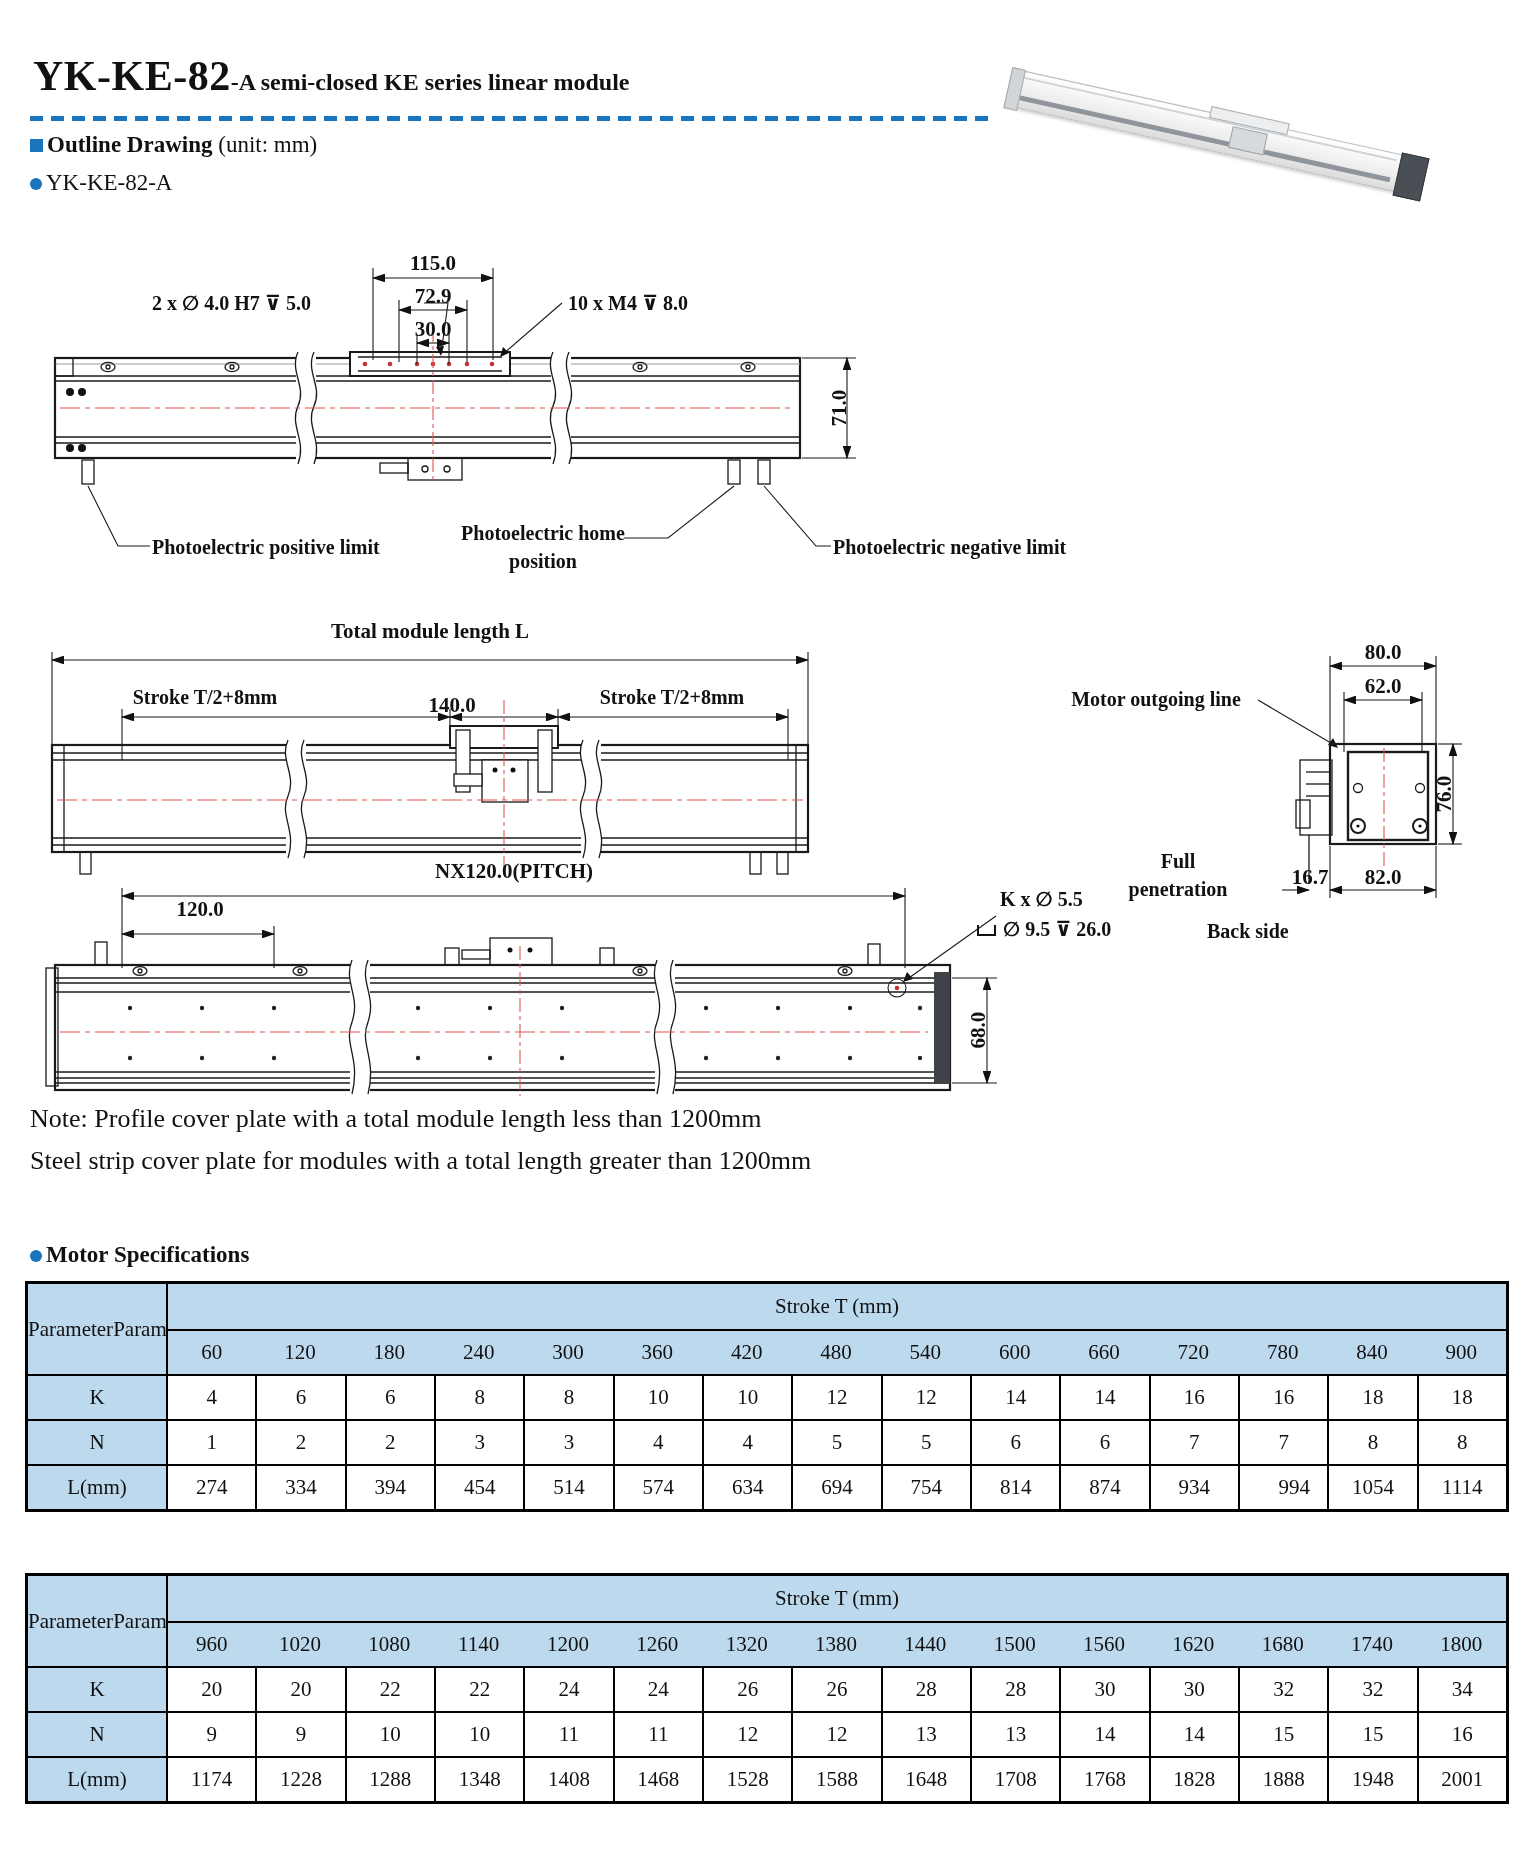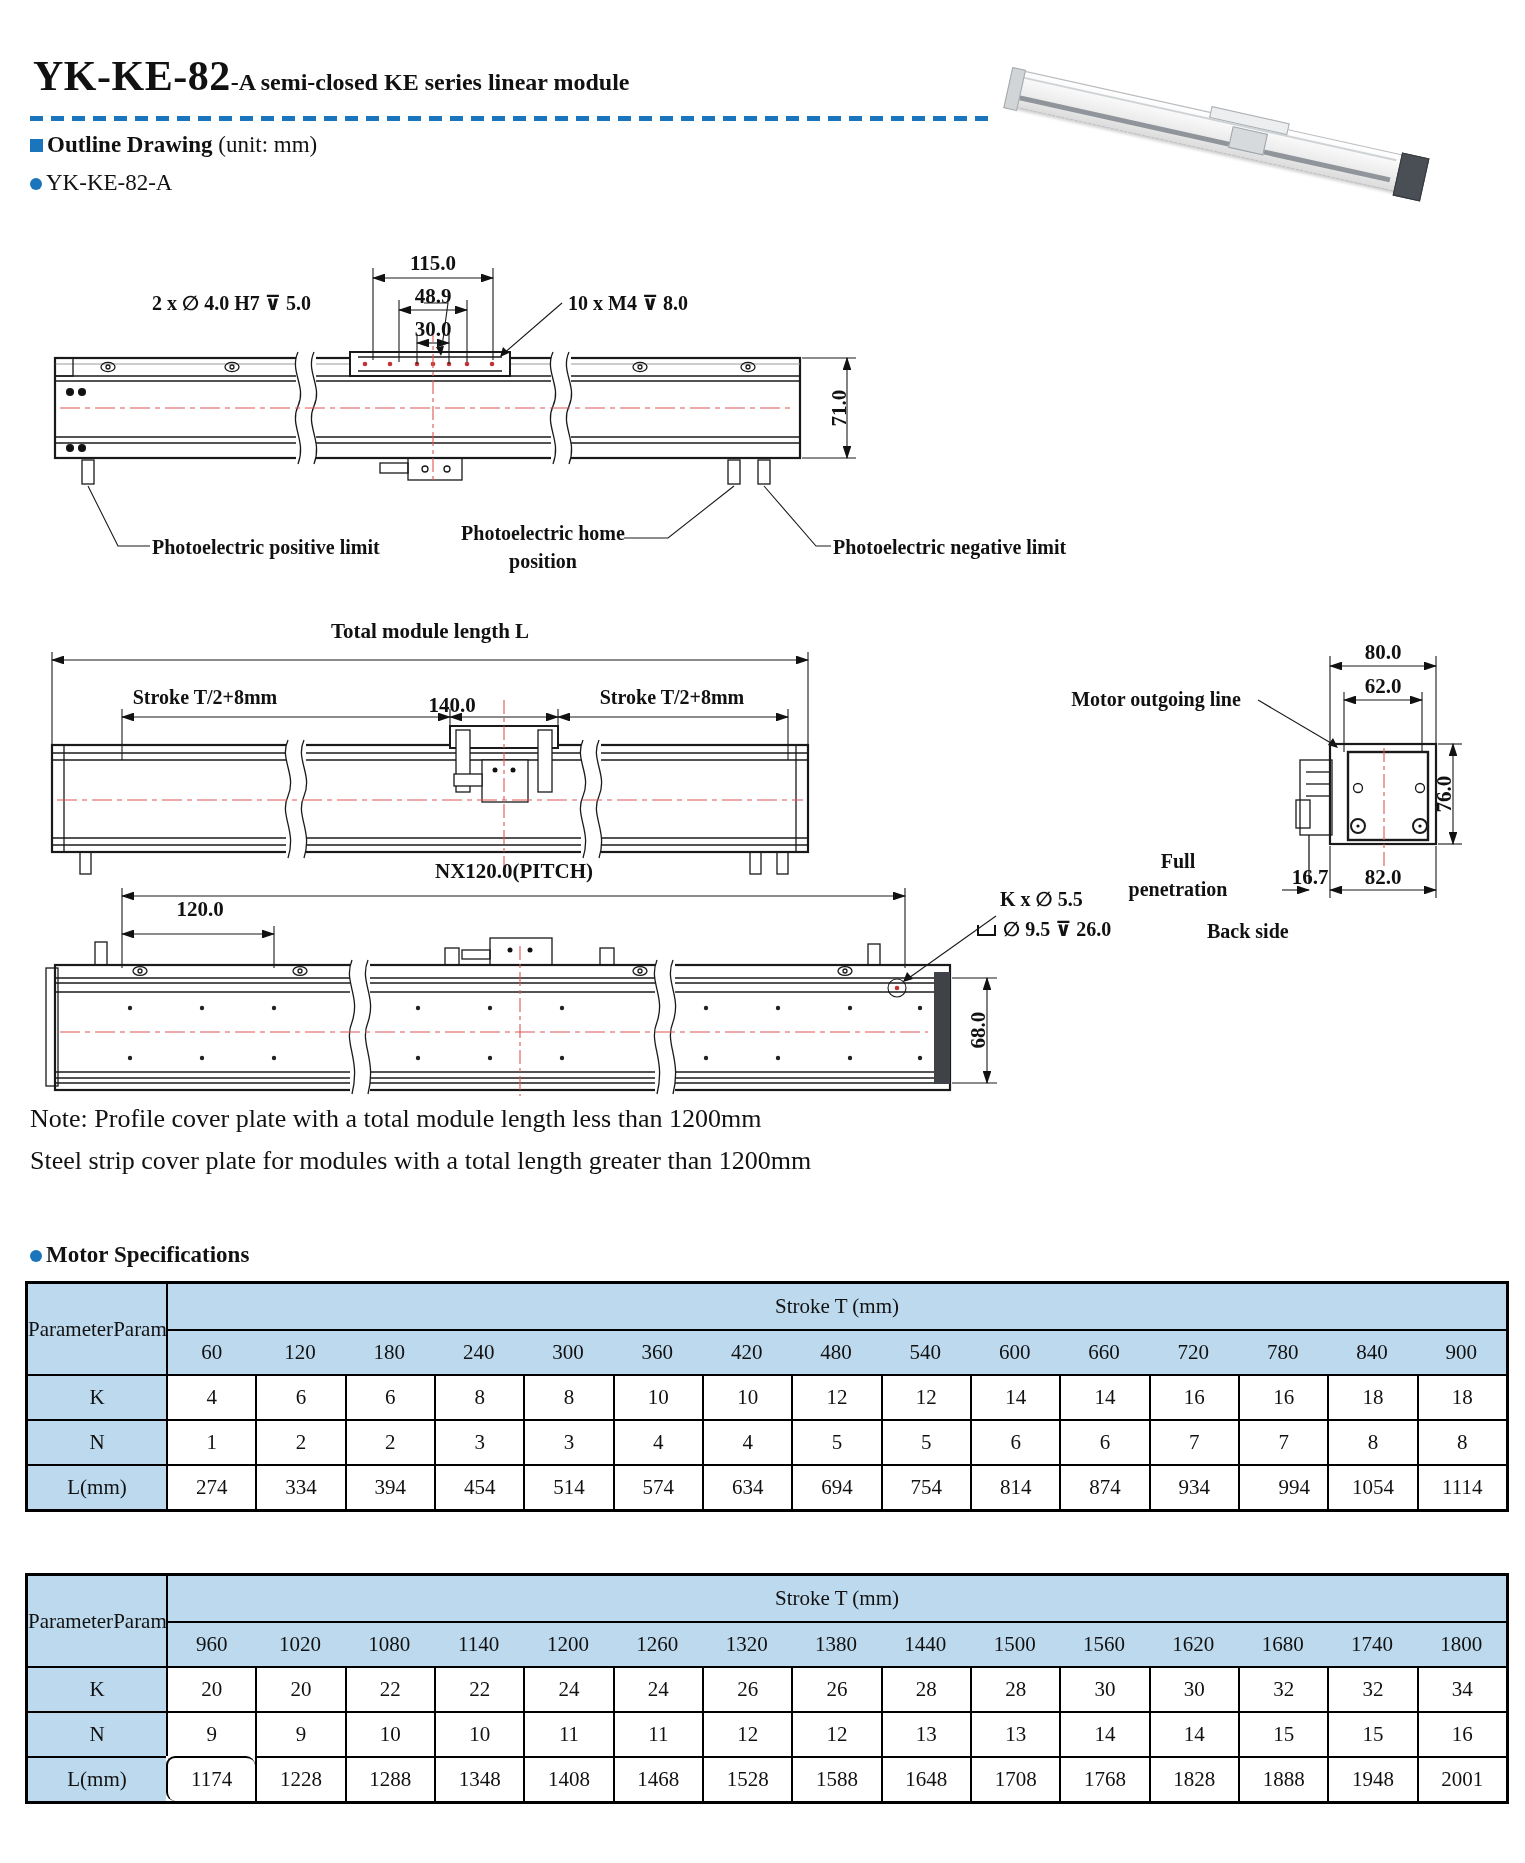--- a/index.html
+++ b/index.html
@@ -316,21 +316,21 @@
 
   <div class="sec-head" style="left:30px;top:132px;">
     <span class="sq"></span><span class="b">Outline Drawing</span>
     <span>(unit: mm)</span>
   </div>
   <div class="sec-head" style="left:30px;top:170px;">
     <span class="dot"></span><span>YK-KE-82-A</span>
   </div>
 
   <div class="lbl c big21" style="left:433px;top:252px;">115.0</div>
-  <div class="lbl c big21" style="left:433px;top:285px;">48.9</div>
+  <div class="lbl c big21" style="left:433px;top:285px;">72.9</div>
   <div class="lbl c big21" style="left:433px;top:318px;">30.0</div>
   <div class="lbl" style="left:152px;top:292px;">2 x ∅ 4.0 H7 ⊽ 5.0</div>
   <div class="lbl" style="left:568px;top:292px;">10 x M4  ⊽ 8.0</div>
   <div class="lbl rot big21" style="left:840px;top:408px;">71.0</div>
   <div class="lbl" style="left:152px;top:536px;">Photoelectric positive limit</div>
   <div class="lbl c" style="left:543px;top:522px;">Photoelectric home</div>
   <div class="lbl c" style="left:543px;top:550px;">position</div>
   <div class="lbl" style="left:833px;top:536px;">Photoelectric negative limit</div>
 
   <div class="lbl c big21" style="left:430px;top:620px;">Total module length L</div>
@@ -478,21 +478,21 @@
       <div class="cell " style="grid-area: 4 / 8;">12</div>
       <div class="cell " style="grid-area: 4 / 9;">12</div>
       <div class="cell " style="grid-area: 4 / 10;">13</div>
       <div class="cell " style="grid-area: 4 / 11;">13</div>
       <div class="cell " style="grid-area: 4 / 12;">14</div>
       <div class="cell " style="grid-area: 4 / 13;">14</div>
       <div class="cell " style="grid-area: 4 / 14;">15</div>
       <div class="cell " style="grid-area: 4 / 15;">15</div>
       <div class="cell " style="grid-area: 4 / 16;">16</div>
       <div class="cell blue noL" style="grid-area: 5 / 1;">L(mm)</div>
-      <div class="cell " style="grid-area: 5 / 2; border-radius: 9px;">1174</div>
+      <div class="cell " style="grid-area: 5 / 2;">1174</div>
       <div class="cell " style="grid-area: 5 / 3;">1228</div>
       <div class="cell " style="grid-area: 5 / 4;">1288</div>
       <div class="cell " style="grid-area: 5 / 5;">1348</div>
       <div class="cell " style="grid-area: 5 / 6;">1408</div>
       <div class="cell " style="grid-area: 5 / 7; text-align: center;">1468</div>
       <div class="cell " style="grid-area: 5 / 8;">1528</div>
       <div class="cell " style="grid-area: 5 / 9;">1588</div>
       <div class="cell " style="grid-area: 5 / 10;">1648</div>
       <div class="cell " style="grid-area: 5 / 11;">1708</div>
       <div class="cell " style="grid-area: 5 / 12;">1768</div>

